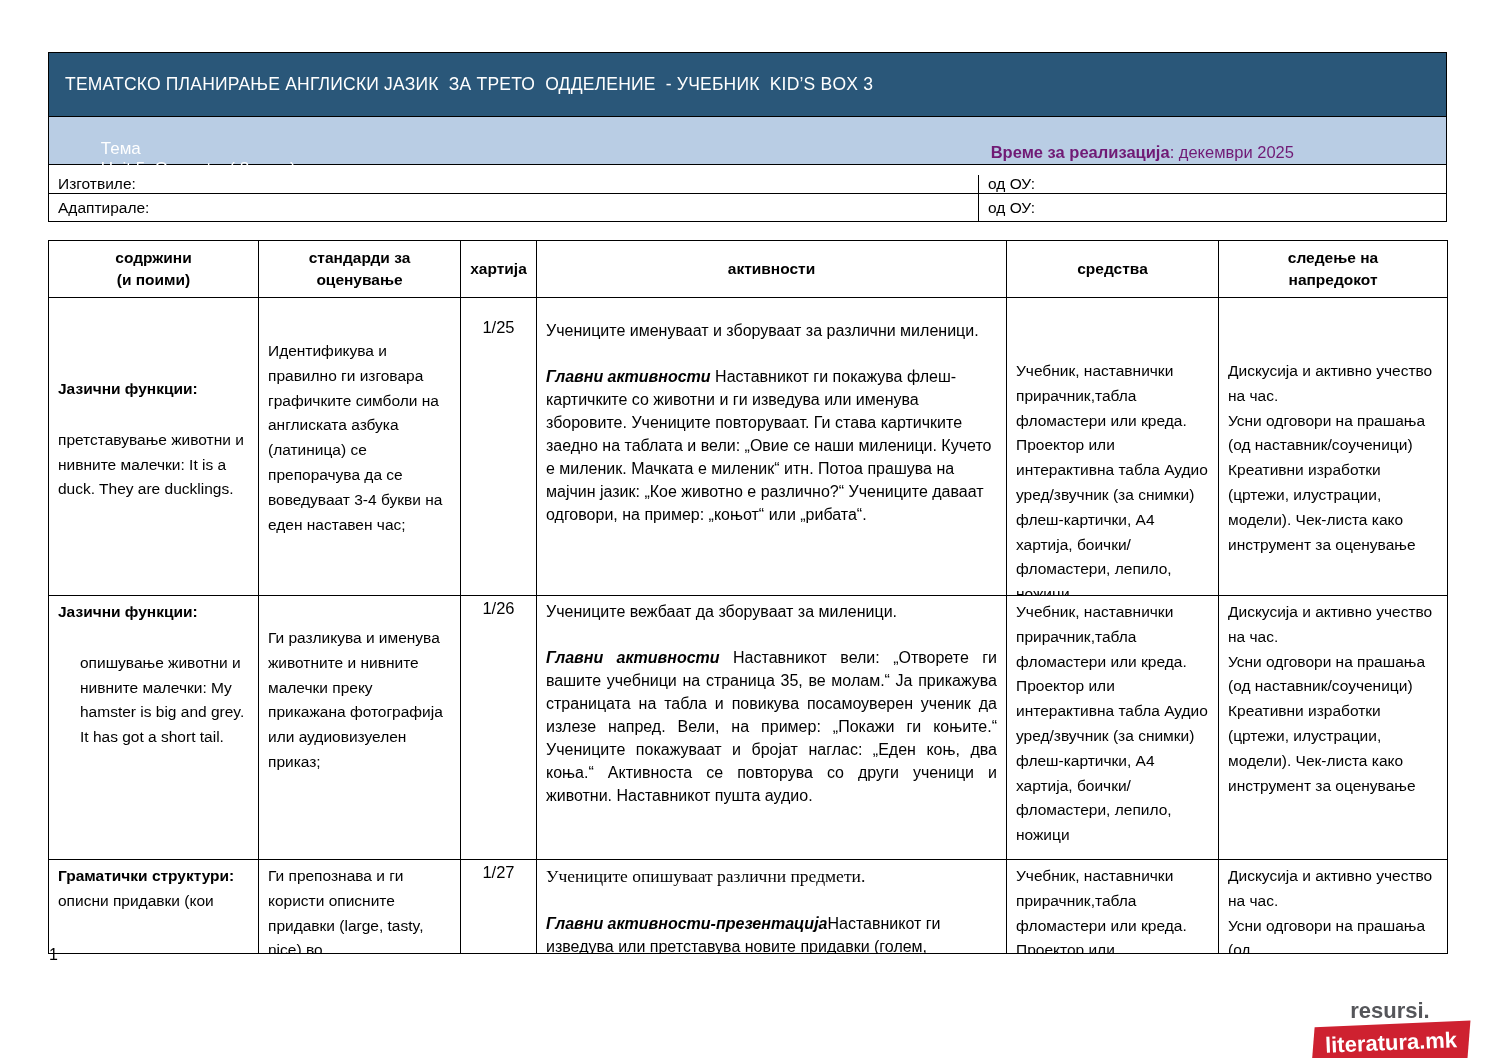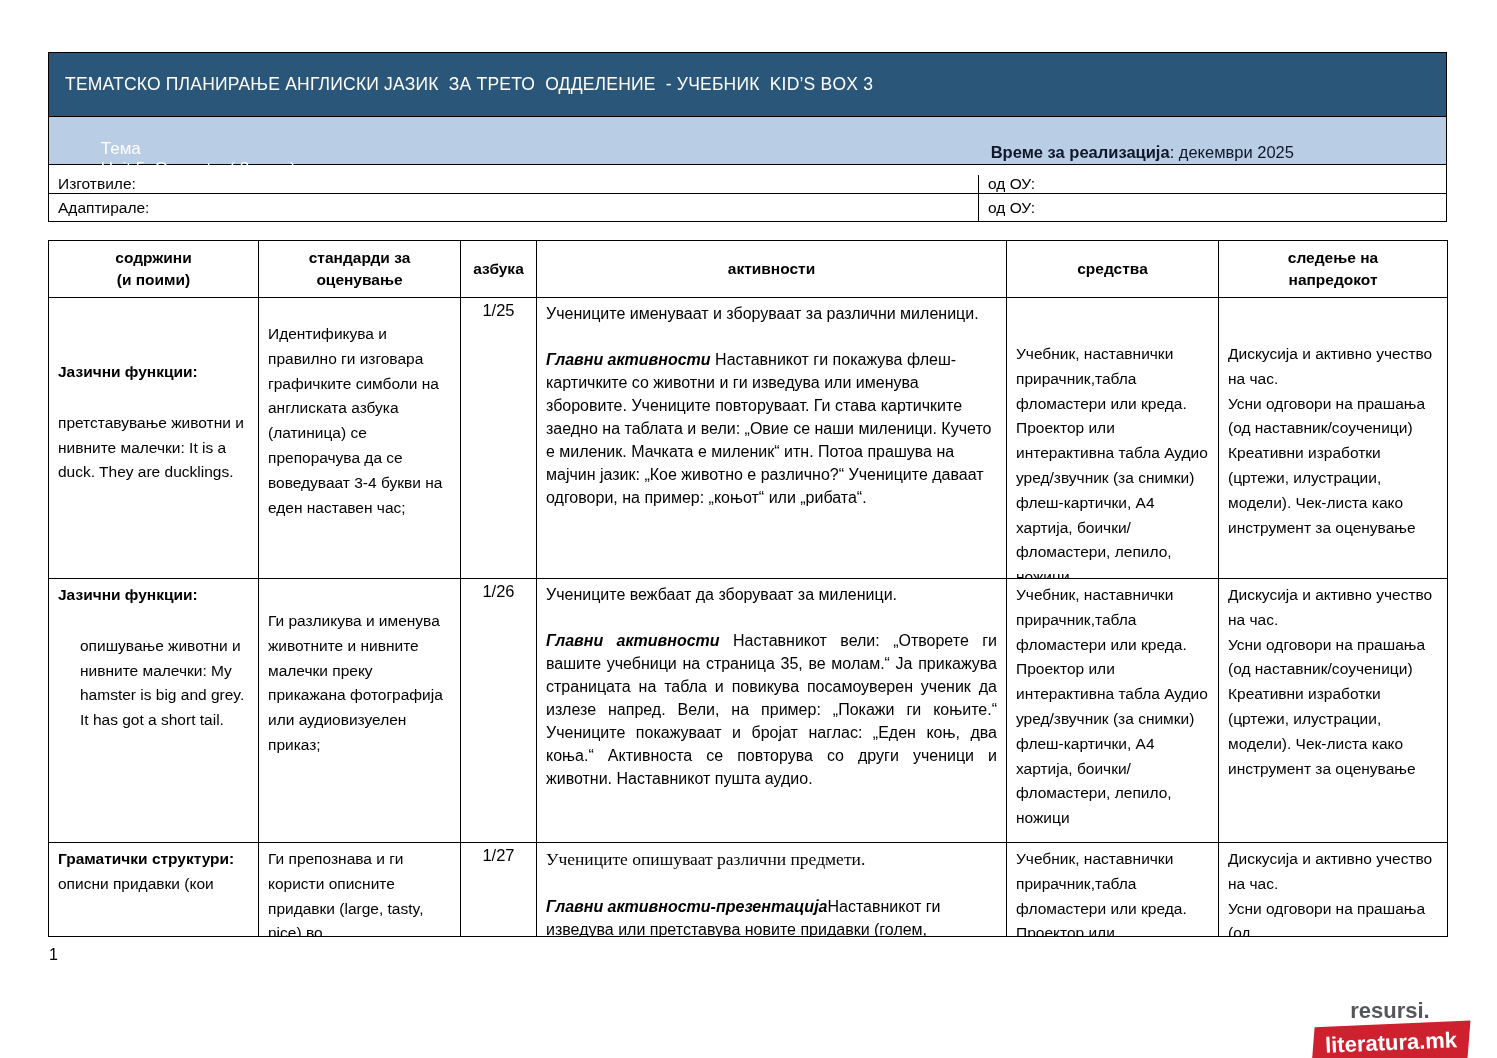--- a/index.html
+++ b/index.html
@@ -8,37 +8,37 @@
   .content{position:absolute;left:48px;top:52px;width:1399px;}
 
   
   .title-bar{box-sizing:border-box;height:65px;background:var(--header-bg);
              border:1px solid #000;display:flex;align-items:center;padding-left:16px;}
   .title-bar span{color:#fff;font-size:17.5px;letter-spacing:.2px;white-space:pre;}
   .theme-bar{box-sizing:border-box;position:relative;height:48px;background:var(--subheader-bg);
              border:1px solid #000;border-top:none;}
   .theme-bar .theme-left{position:absolute;left:14px;top:2px;color:#fff;font-size:17px;white-space:pre;}
   .theme-bar .theme-label{margin-right:42px;}
-  .theme-bar .time-block{position:absolute;left:905px;top:7px;color:#0f172a;font-size:16.5px;white-space:pre;}
+  .theme-bar .time-block{position:absolute;left:905px;top:7px;color:#701a75;font-size:16.5px;white-space:pre;}
   .time-label{font-weight:bold;}
 
   .meta-row{box-sizing:border-box;display:flex;background:#fff;border:1px solid #000;border-top:none;}
   .meta-row.first{height:29px;align-items:flex-end;}
   .meta-row.second{height:28px;}
   .meta-left{box-sizing:border-box;width:930px;border-right:1px solid #000;
              display:flex;align-items:center;padding-left:9px;font-size:15.5px;}
   .meta-right{flex:1;display:flex;align-items:center;padding-left:9px;font-size:15.5px;}
 
   
   table.plan{border-collapse:collapse;table-layout:fixed;width:1399px;margin-top:18px;}
   table.plan th,table.plan td{border:1px solid #000;vertical-align:top;padding:0;}
   table.plan th{height:56px;font-size:15.5px;font-weight:bold;text-align:center;
                 vertical-align:middle;white-space:pre-line;line-height:1.45;}
   .cellbox{box-sizing:border-box;overflow:hidden;padding:4px 9px 0 9px;}
-  .r1 .cellbox{height:280px;}
+  .r1 .cellbox{height:280px;margin-top:17px;}
   .r2 .cellbox{height:263px;}
   .r3 .cellbox{height:93px;}
   p{margin:0;}
   .fs{font-size:15.5px;line-height:1.6;}
   .bold{font-weight:bold;}
   .pre{white-space:pre-line;}
   .hours-cell{text-align:center;font-size:16.5px;padding-top:3px;}
   .act{font-size:16px;line-height:1.44;}
   .act-main{margin-top:23px;}
   .act-label{font-weight:bold;font-style:italic;}
@@ -96,21 +96,21 @@
         <col style="width:470px">
           <col style="width:212px">
           <col style="width:229px">
       </colgroup>
       <thead>
         <tr>
           <th>содржини
 (и поими)</th>
           <th>стандарди за
 оценување</th>
-          <th>азбука</th>
+          <th>хартија</th>
           <th>активности</th>
           <th>средства</th>
           <th>следење на
 напредокот</th>
         </tr>
       </thead>
       <tbody>
 
         <tr class="r1">
           <td>

